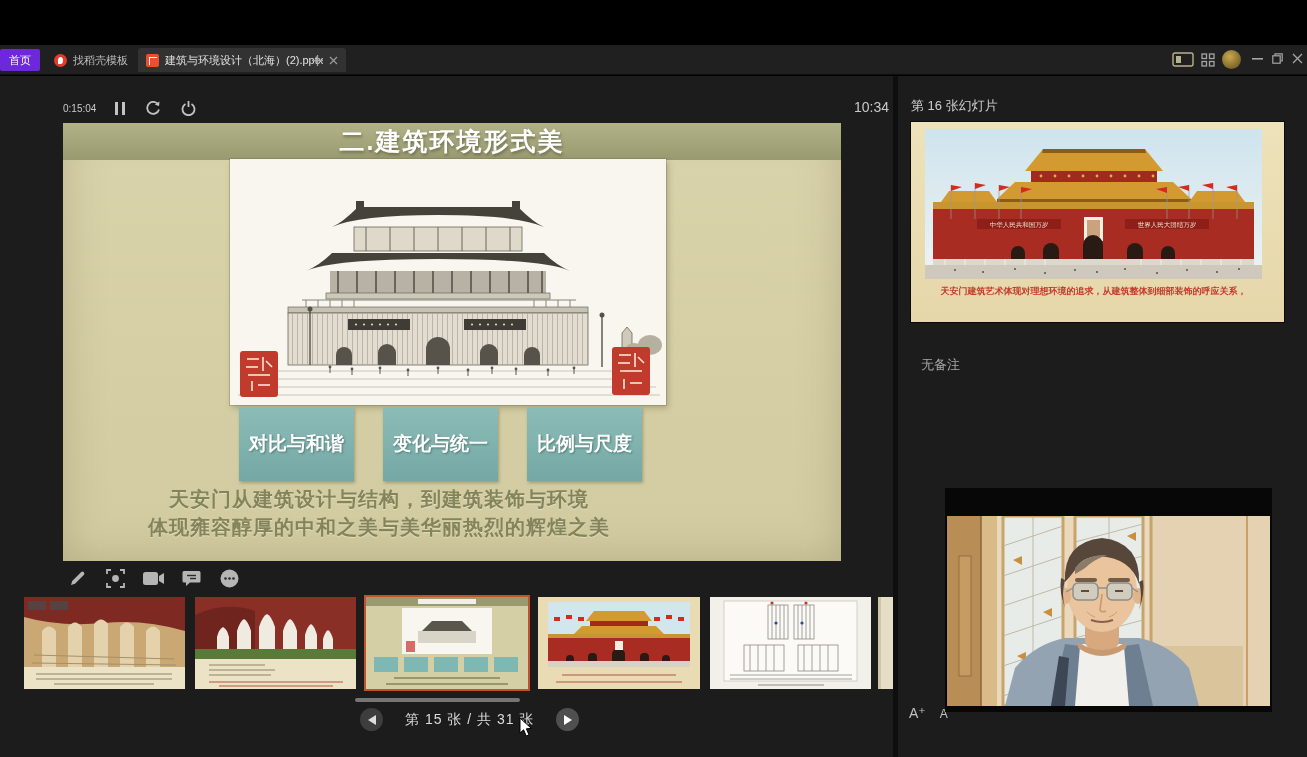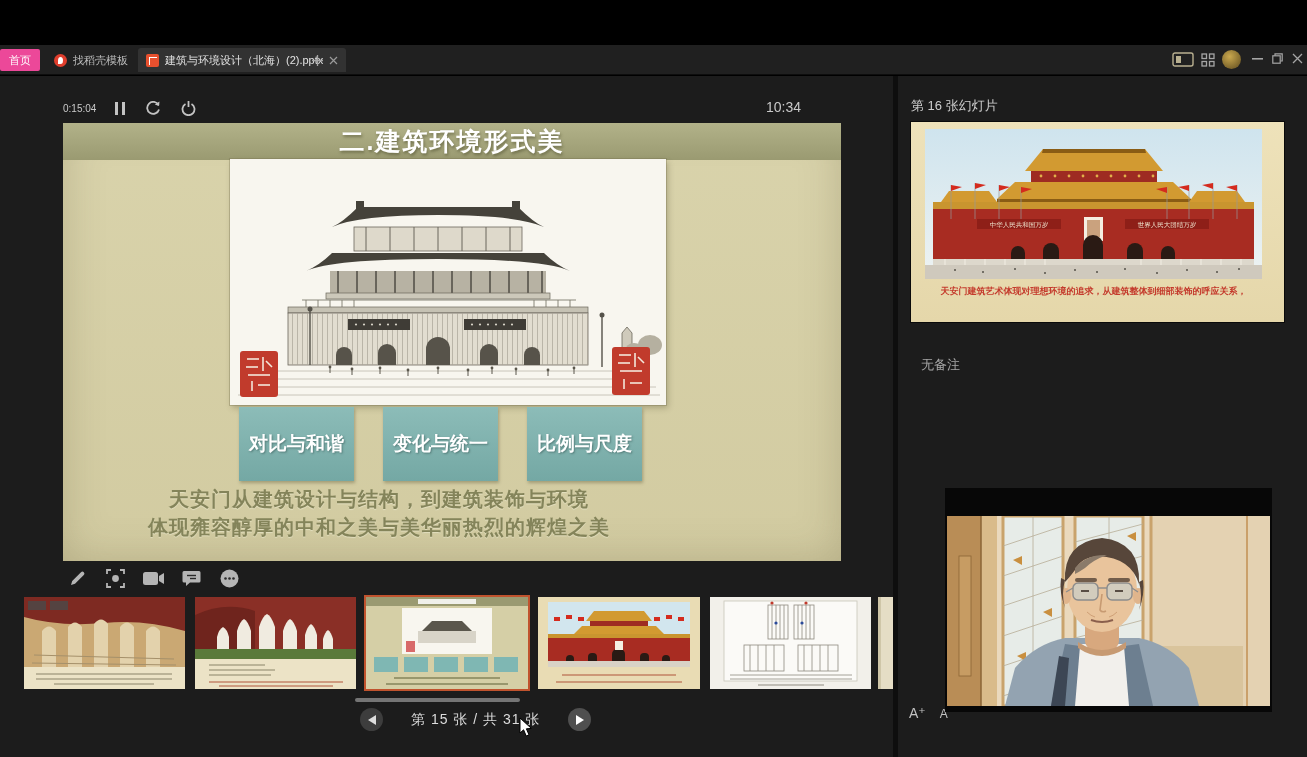--- a/index.html
+++ b/index.html
@@ -3,53 +3,53 @@
 <meta charset="utf-8">
 <style>
 *{margin:0;padding:0;box-sizing:border-box}
 html,body{background:#000}
 body{font-family:"Liberation Sans","DejaVu Sans",sans-serif;-webkit-font-smoothing:antialiased}
 .abs{position:absolute}
 .screen{position:relative;width:1307px;height:757px;background:#000;overflow:hidden}
 
 
 .tabbar{position:absolute;left:0;top:45px;width:1307px;height:30px;background:#202020;border-bottom:1px solid #0d0d0d}
-.home-tab{position:absolute;left:0;top:4px;width:40px;height:22px;background:#ec4899;color:#fff;font-size:11px;display:flex;align-items:center;justify-content:center;border-radius:2px}
+.home-tab{position:absolute;left:0;top:4px;width:40px;height:22px;background:#6d28d9;color:#fff;font-size:11px;display:flex;align-items:center;justify-content:center;border-radius:2px}
 .doc-tab{position:absolute;top:3px;height:24px;display:flex;align-items:center;gap:6px;padding:0 8px;color:#bdbdbd;font-size:11px;border-radius:3px 3px 0 0}
 .doc-tab.active{background:#323232;color:#e2e2e2}
 .docer-dot{width:13px;height:13px;border-radius:50%;background:#e03e2d;position:relative;flex:0 0 auto}
 .docer-dot:after{content:"";position:absolute;left:4px;top:3px;width:5px;height:7px;border-radius:50% 50% 50% 0;background:#fff}
 .wps-chip{width:13px;height:13px;border-radius:2px;background:#e8502e;position:relative;flex:0 0 auto}
 .wps-chip:after{content:"";position:absolute;left:3px;top:3px;width:7px;height:7px;border:1.5px solid #fff;border-right:none;border-bottom:none}
 .winctl{position:absolute;top:7px;color:#9a9a9a}
 
 
 .mainbg{position:absolute;left:0;top:76px;width:1307px;height:681px;background:#1c1c1c}
 .divider{position:absolute;left:893px;top:76px;width:5px;height:681px;background:#0e0e0e}
 .timer-row{position:absolute;left:63px;top:98px;height:20px;display:flex;align-items:center;gap:17px;color:#c9c9c9;font-size:10px}
-.clock{position:absolute;left:766px;top:99px;color:#c9c9c9;font-size:14px}
+.clock{position:absolute;left:854px;top:99px;color:#c9c9c9;font-size:14px}
 
 
 .slide{position:absolute;left:63px;top:123px;width:778px;height:438px;background:linear-gradient(180deg,#d9d3ab,#d2cba1);box-shadow:inset 0 0 40px rgba(90,85,50,.25)}
 .slide-titleband{position:absolute;left:0;top:0;width:778px;height:37px;background:linear-gradient(180deg,#b2b289,#9a9a71);display:flex;align-items:center;justify-content:center;color:#fff;font-size:25px;font-weight:bold;letter-spacing:2px;text-shadow:1px 2px 3px rgba(60,60,30,.5)}
 .slide-image{position:absolute;left:167px;top:36px;width:436px;height:246px;background:#f8f6ef;box-shadow:0 0 0 1px rgba(120,115,80,.35),2px 3px 6px rgba(70,65,35,.3)}
 .pbtn{position:absolute;top:284px;width:115px;height:74px;background:linear-gradient(180deg,#8cbcb8,#74a8a4);display:flex;align-items:center;justify-content:center;color:#fff;font-size:19px;font-weight:bold;text-shadow:1px 1px 2px rgba(40,70,68,.5);box-shadow:1px 2px 3px rgba(70,65,35,.35)}
 .slide-cap{position:absolute;width:632px;text-align:center;color:#84845a;font-weight:bold;font-size:20px;letter-spacing:1px;text-shadow:0 1px 1px rgba(255,255,240,.4)}
 
 
 .tools{position:absolute;left:66px;top:567px;display:flex;gap:16px;align-items:center}
 .tool{width:22px;height:22px;display:flex;align-items:center;justify-content:center}
 
 
 .thumb{position:absolute;top:597px;height:92px;background:#101010;overflow:hidden}
 .thumb.active{outline:2px solid #c0532e;outline-offset:0}
 .scrollbar{position:absolute;left:355px;top:698px;width:165px;height:4px;border-radius:2px;background:#757575}
 
 
-.navrow{position:absolute;left:360px;top:708px;display:flex;align-items:center;gap:28px}
+.navrow{position:absolute;left:360px;top:708px;display:flex;align-items:center;gap:22px}
 .navbtn{width:23px;height:23px;border-radius:50%;background:#3d3d3d;display:flex;align-items:center;justify-content:center}
 .navbtn.next{background:#4f4f4f}
 .tri-l{width:0;height:0;border-style:solid;border-width:5px 8px 5px 0;border-color:transparent #dedede transparent transparent}
 .tri-r{width:0;height:0;border-style:solid;border-width:5px 0 5px 8px;border-color:transparent transparent transparent #fff}
 .navlabel{color:#dcdcdc;font-size:14px;letter-spacing:1px}
 
 
 .panel-title{position:absolute;left:911px;top:97px;color:#cfcfcf;font-size:13px}
 .preview{position:absolute;left:911px;top:122px;width:373px;height:200px;background:linear-gradient(180deg,#eee2ba,#e5d7aa);box-shadow:0 0 0 1px #0a0a0a}
 .prev-cap{position:absolute;width:365px;text-align:center;color:#c43a2c;font-size:9px;font-weight:bold;transform-origin:center}

